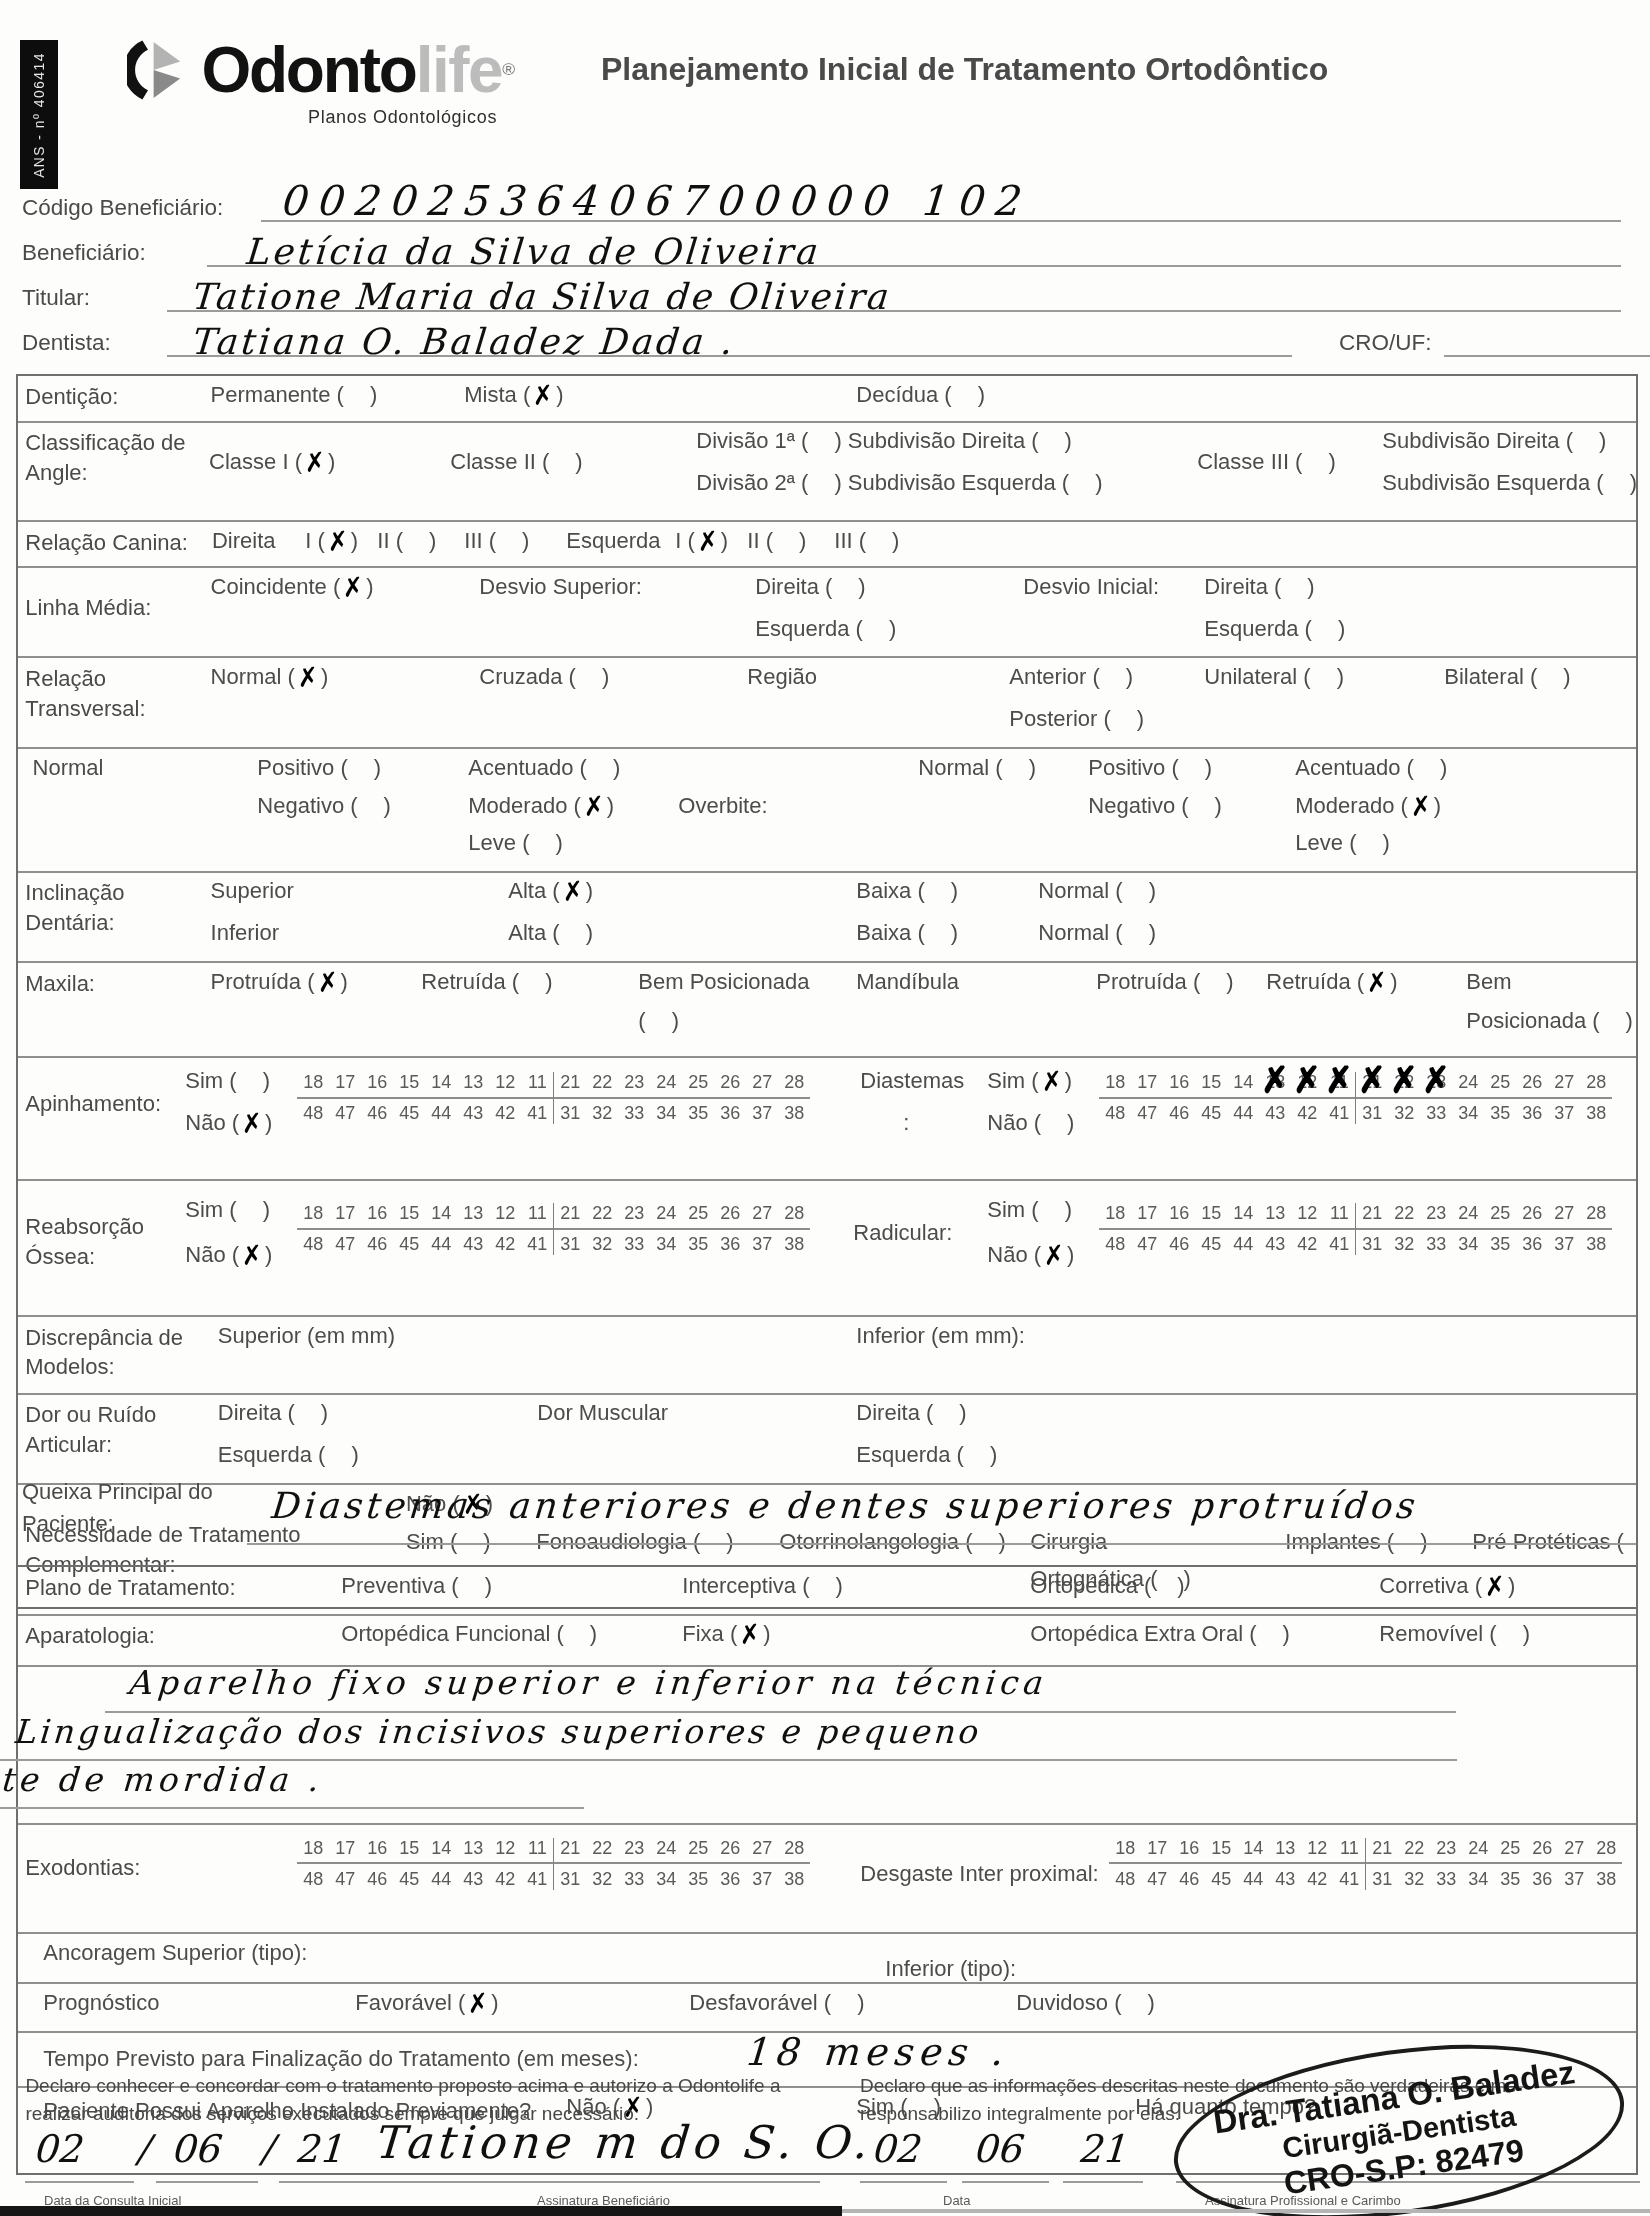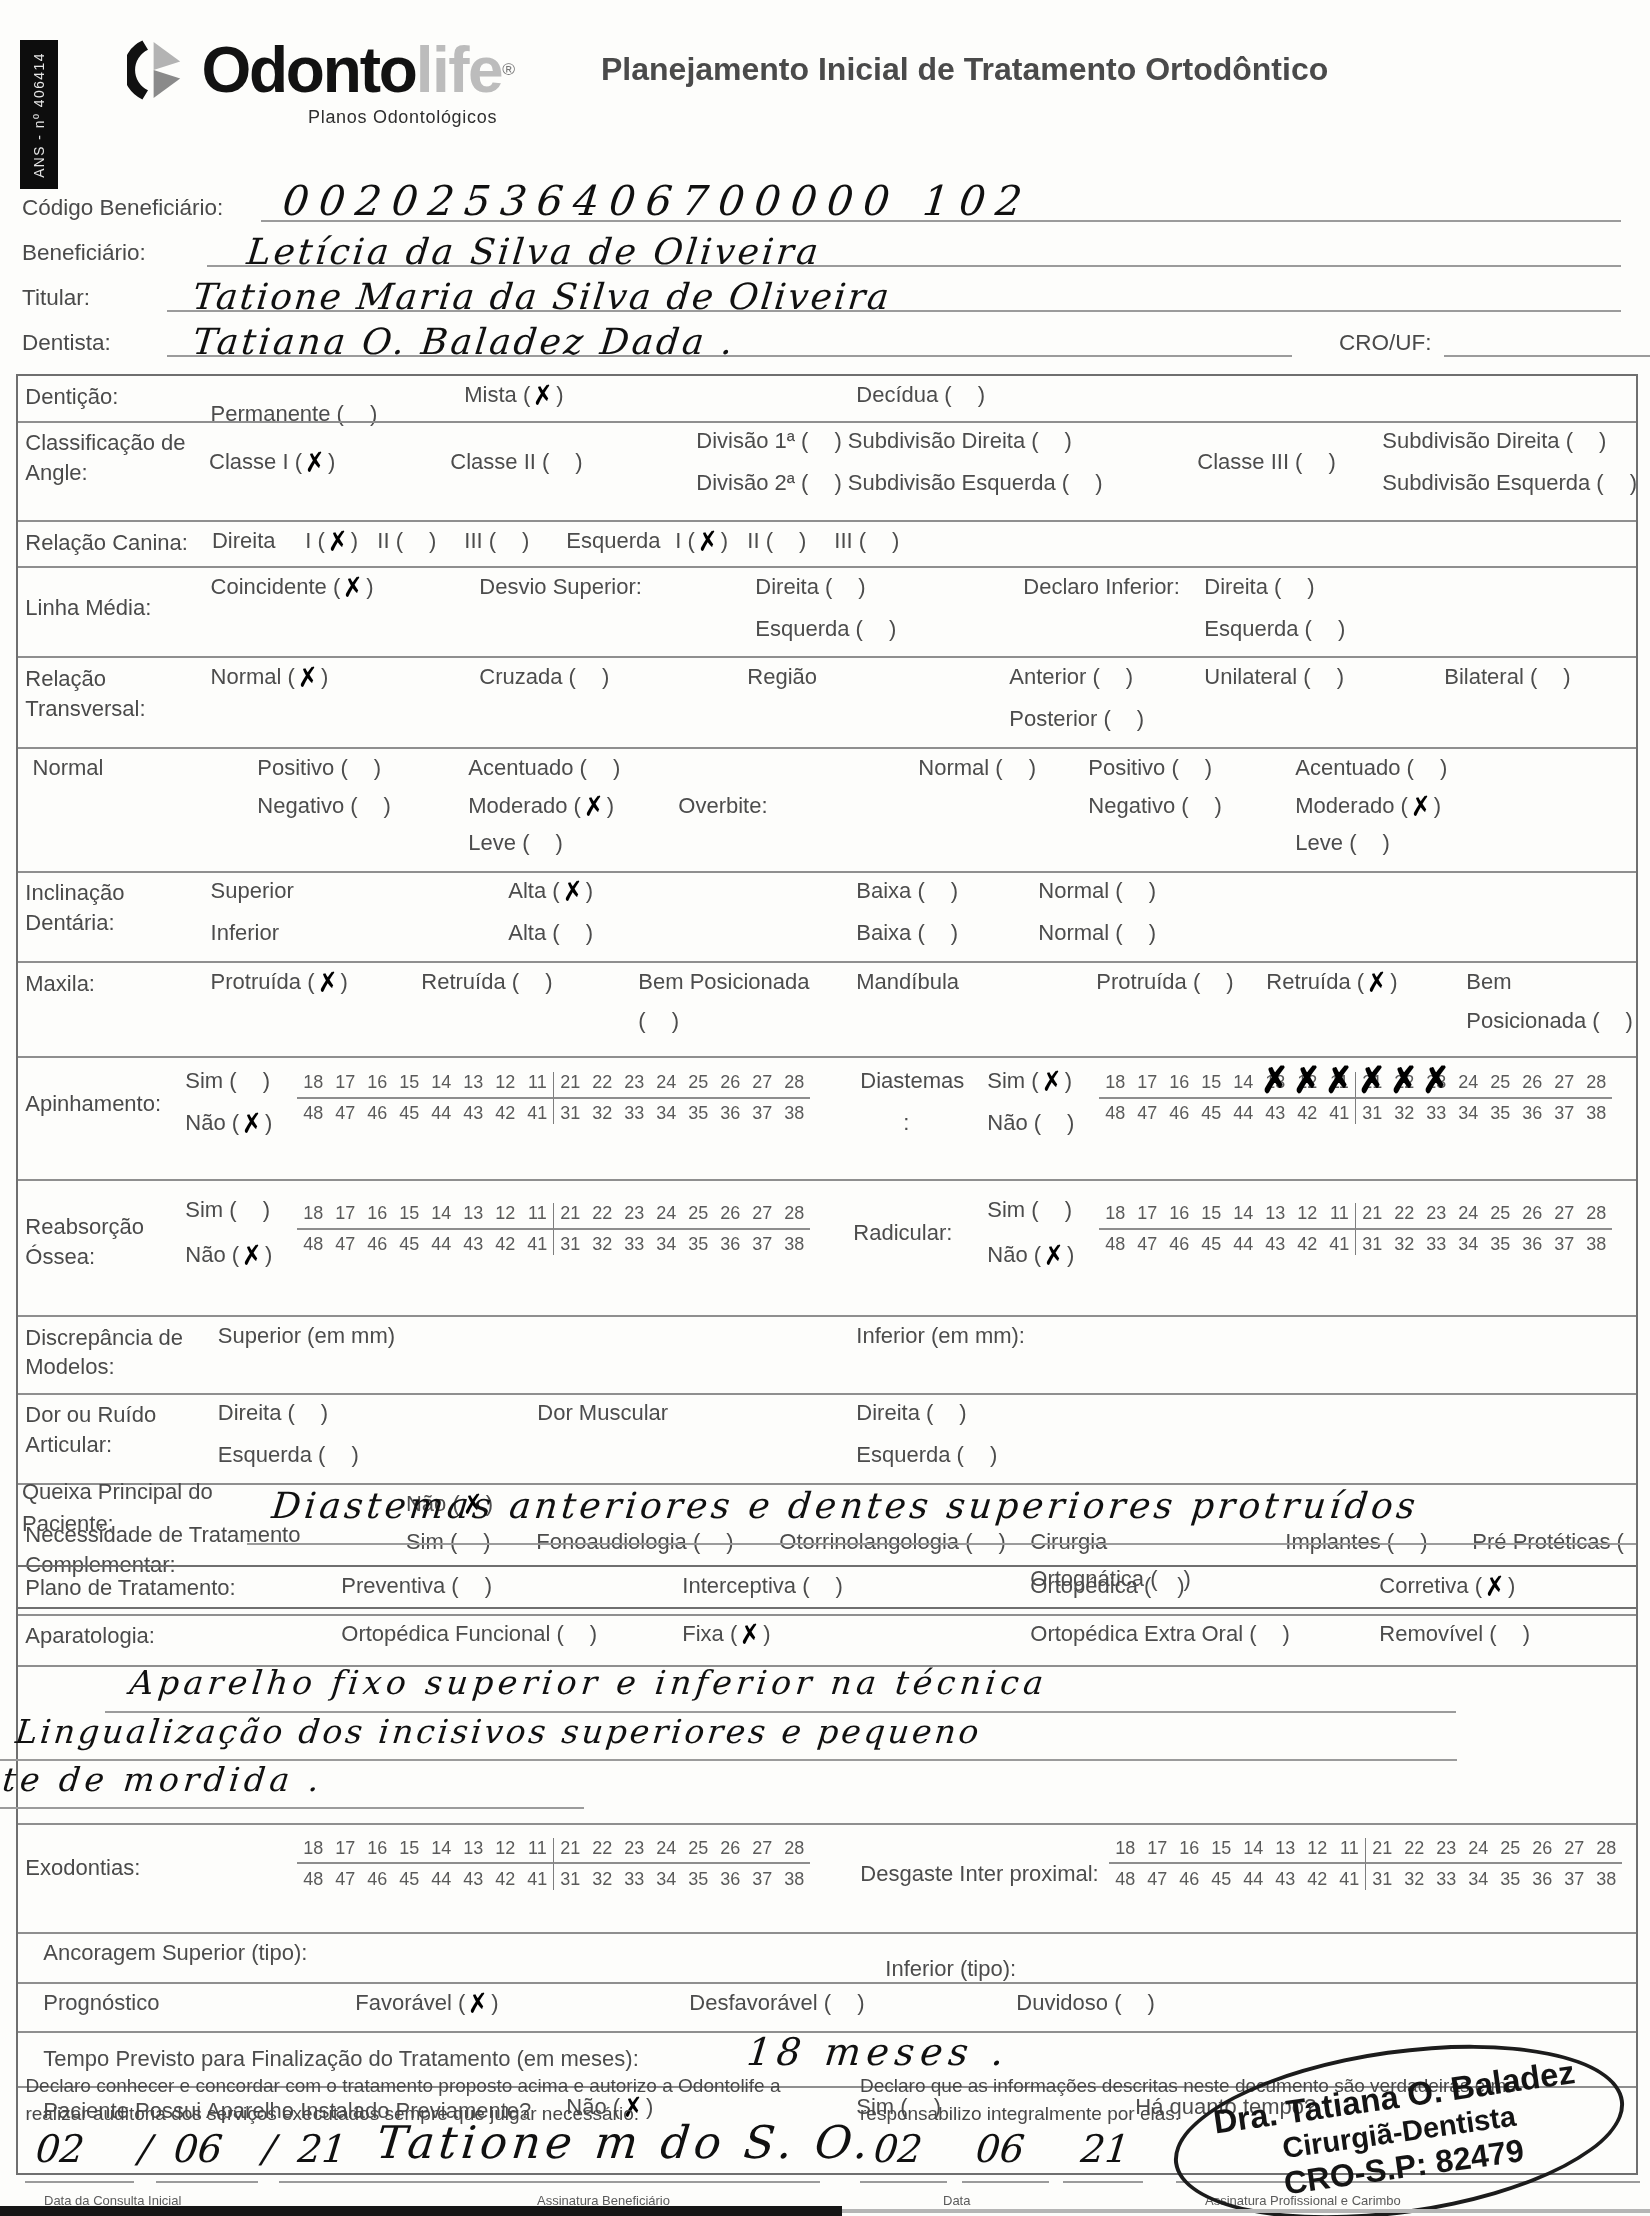--- a/index.html
+++ b/index.html
@@ -111,21 +111,21 @@
       <span class="ilabel" style="left:1317px;">CRO/UF:</span>
       <span class="ul" style="left:1422px;width:210px;bottom:5.8px;"></span>
     </div>
   </div>
 
   <div class="ftable" style="top:374px;">
 
     <div class="trow" style="height:33px;">
       <div class="rlabel">Dentição:</div>
       <div class="rbody">
-        <span class="p opt" style="left:7.3px;top:0;margin-top:19px;"><span class="ol">Permanente </span><span class="parens">(</span><span class="mk">&nbsp;&nbsp;</span><span class="parens">)</span></span>
+        <span class="p opt" style="left:7.3px;top:0;"><span class="ol">Permanente </span><span class="parens">(</span><span class="mk">&nbsp;&nbsp;</span><span class="parens">)</span></span>
         <span class="p opt" style="left:261px;top:0;"><span class="ol">Mista </span><span class="parens">(</span><span class="mk on">✗</span><span class="parens">)</span></span>
         <span class="p opt" style="left:653px;top:0;"><span class="ol">Decídua </span><span class="parens">(</span><span class="mk">&nbsp;&nbsp;</span><span class="parens">)</span></span>
       </div>
     </div>
 
     <div class="trow" style="height:86px;">
       <div class="rlabel">Classificação de Angle:</div>
       <div class="rbody">
         <span class="p opt" style="left:5.8px;top:20.3px;"><span class="ol">Classe I </span><span class="parens">(</span><span class="mk on">✗</span><span class="parens">)</span></span>
         <span class="p opt" style="left:247px;top:20.3px;"><span class="ol">Classe II </span><span class="parens">(</span><span class="mk">&nbsp;&nbsp;</span><span class="parens">)</span></span>
@@ -151,21 +151,21 @@
       </div>
     </div>
 
     <div class="trow" style="height:77px;">
       <div class="rlabel" style="padding-top:19px;">Linha Média:</div>
       <div class="rbody">
         <span class="p opt" style="left:7.3px;top:0;"><span class="ol">Coincidente </span><span class="parens">(</span><span class="mk on">✗</span><span class="parens">)</span></span>
         <span class="p" style="left:276px;top:0;">Desvio Superior:</span>
         <span class="p opt" style="left:552px;top:0;"><span class="ol">Direita </span><span class="parens">(</span><span class="mk">&nbsp;&nbsp;</span><span class="parens">)</span></span>
         <span class="p opt" style="left:552px;top:42px;"><span class="ol">Esquerda </span><span class="parens">(</span><span class="mk">&nbsp;&nbsp;</span><span class="parens">)</span></span>
-        <span class="p" style="left:820px;top:0;">Declaro Inferior:</span>
+        <span class="p" style="left:820px;top:0;">Desvio Inicial:</span>
         <span class="p opt" style="left:1001px;top:0;"><span class="ol">Direita </span><span class="parens">(</span><span class="mk">&nbsp;&nbsp;</span><span class="parens">)</span></span>
         <span class="p opt" style="left:1001px;top:42px;"><span class="ol">Esquerda </span><span class="parens">(</span><span class="mk">&nbsp;&nbsp;</span><span class="parens">)</span></span>
       </div>
     </div>
 
     <div class="trow" style="height:77px;">
       <div class="rlabel">Relação Transversal:</div>
       <div class="rbody">
         <span class="p opt" style="left:7.3px;top:0;"><span class="ol">Normal </span><span class="parens">(</span><span class="mk on">✗</span><span class="parens">)</span></span>
         <span class="p opt" style="left:276px;top:0;"><span class="ol">Cruzada </span><span class="parens">(</span><span class="mk">&nbsp;&nbsp;</span><span class="parens">)</span></span>

